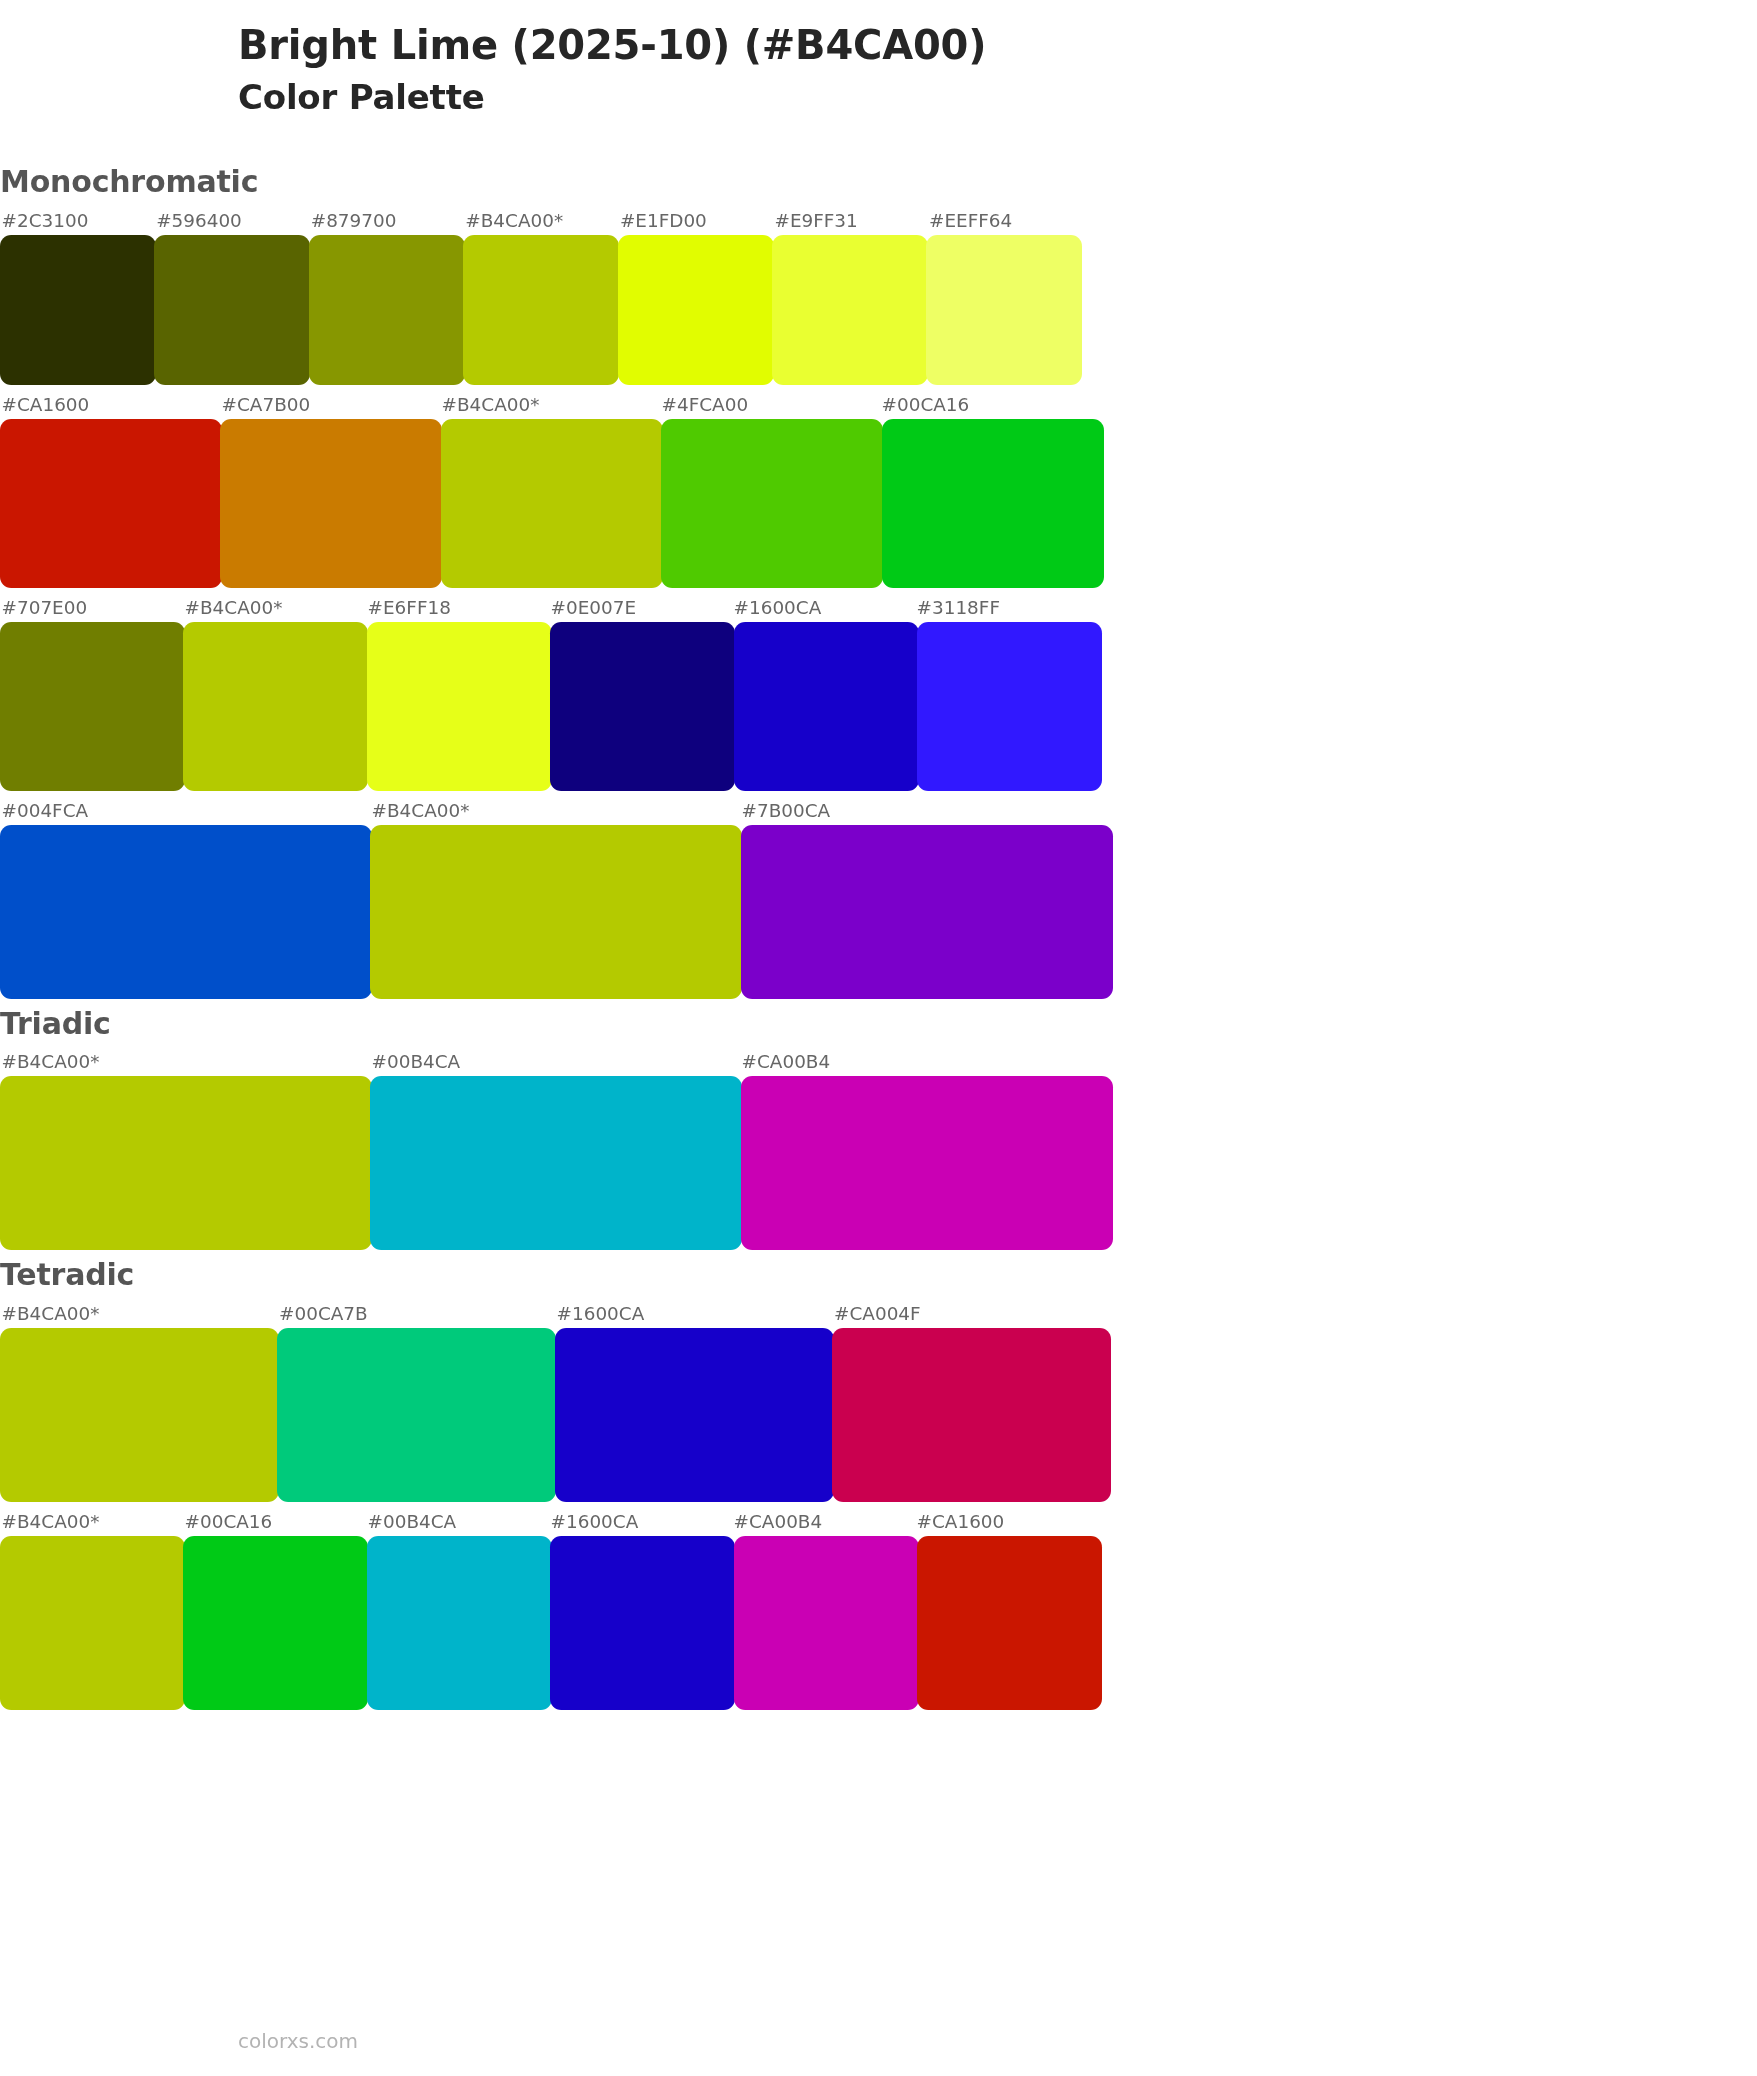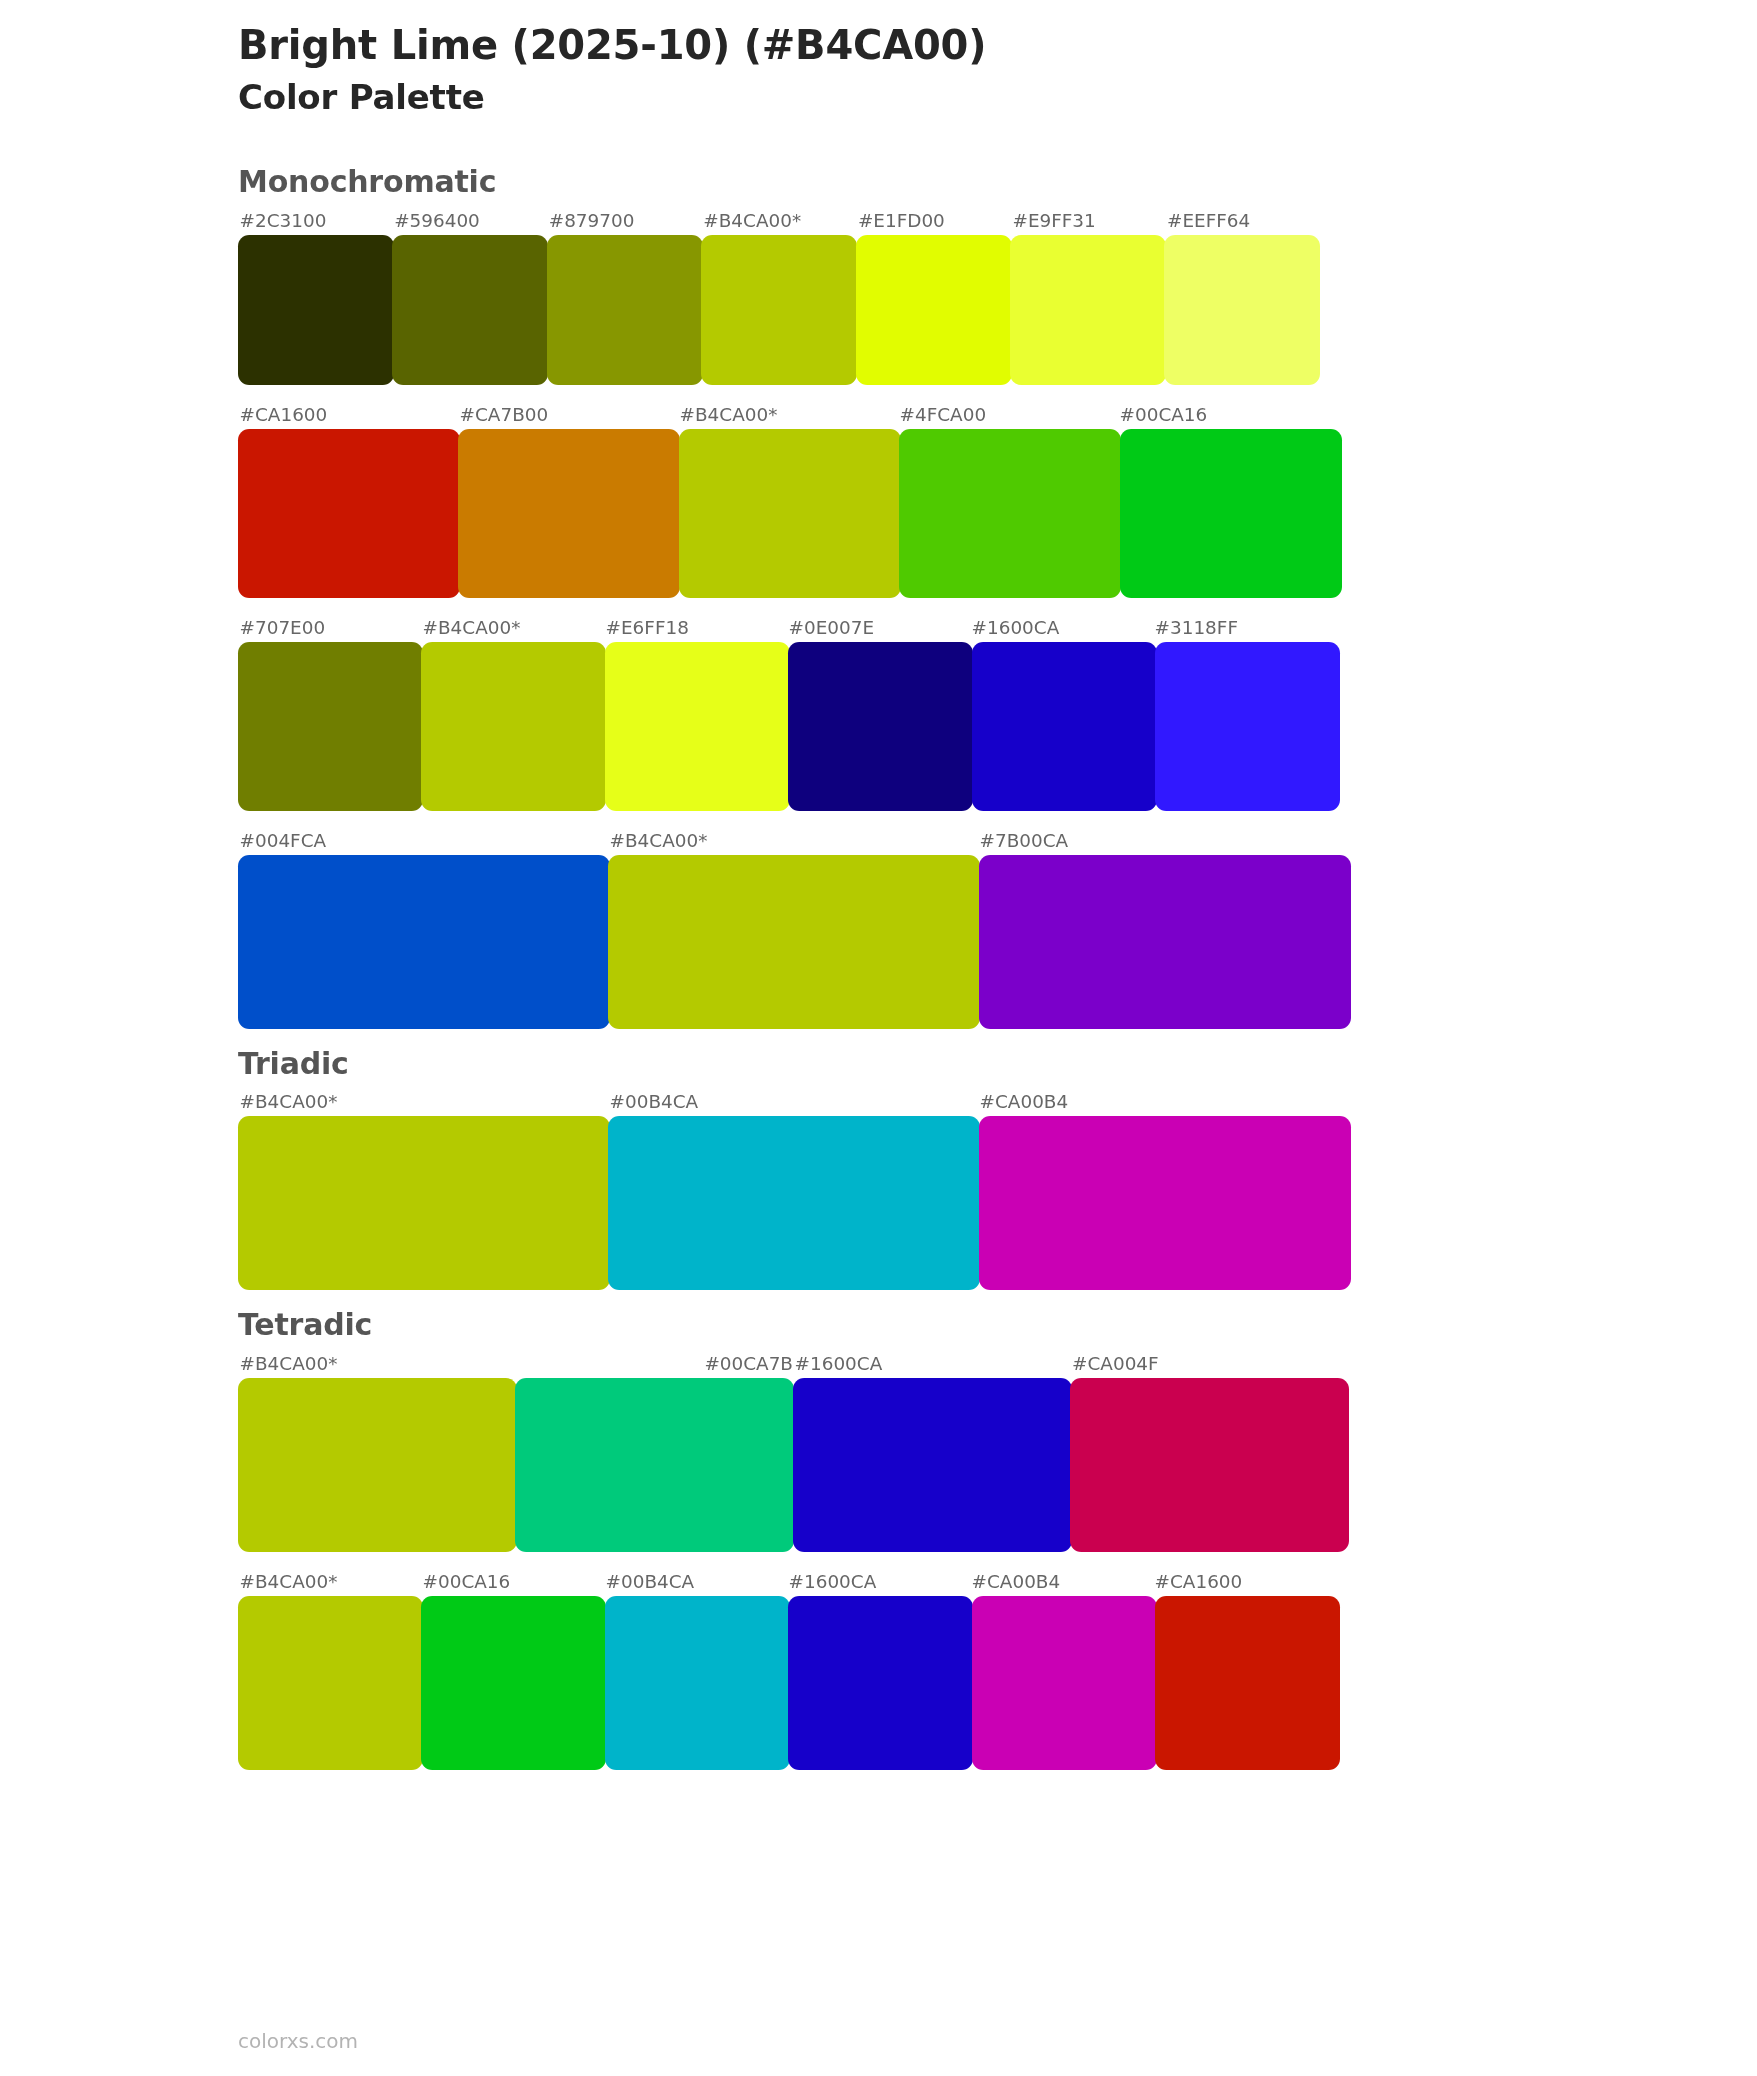--- a/index.html
+++ b/index.html
@@ -45,22 +45,21 @@
     line-height: 1.18;
     margin: 8px 0 0 0;
     white-space: nowrap;
   }
 
   
   .sections {
     margin-top: 45px;
   }
   .palette-section {
-    padding-left: 238px;
-    margin-bottom: 15px;
+    margin-bottom: 5px;
   }
   .section-title {
     font-size: 30px;
     font-weight: 700;
     color: #555555;
     margin: 0 0 4.8px 0;
     line-height: 1.3;
     letter-spacing: -0.2px;
   }
 
@@ -219,21 +218,21 @@
             <div class="swatch" title="#00B4CA" style="width: 372px; background: rgb(0, 180, 202);"></div>
             <div class="swatch" title="#CA00B4" style="width: 372px; background: rgb(202, 0, 180);"></div>
           </div>
         </div>
       </div>
       <div class="palette-section">
         <div class="section-title">Tetradic</div>
         <div class="swatch-wrap">
           <div class="hex-row" style="width: 1110px;">
             <div class="hex-label" style="width: 278px;">#B4CA00*</div>
-            <div class="hex-label" style="width: 278px; text-align: right;">#00CA7B</div>
+            <div class="hex-label" style="width: 278px;">#00CA7B</div>
             <div class="hex-label" style="width: 278px;">#1600CA</div>
             <div class="hex-label" style="width: 278px;">#CA004F</div>
           </div>
           <div class="swatch-row row-tetra" style="width: 1110px;">
             <div class="swatch" title="#B4CA00*" style="width: 279px; background: rgb(180, 202, 0);"></div>
             <div class="swatch" title="#00CA7B" style="width: 279px; background: rgb(0, 202, 123);"></div>
             <div class="swatch" title="#1600CA" style="width: 279px; background: rgb(22, 0, 202);"></div>
             <div class="swatch" title="#CA004F" style="width: 279px; background: rgb(202, 0, 79);"></div>
           </div>
         </div>

